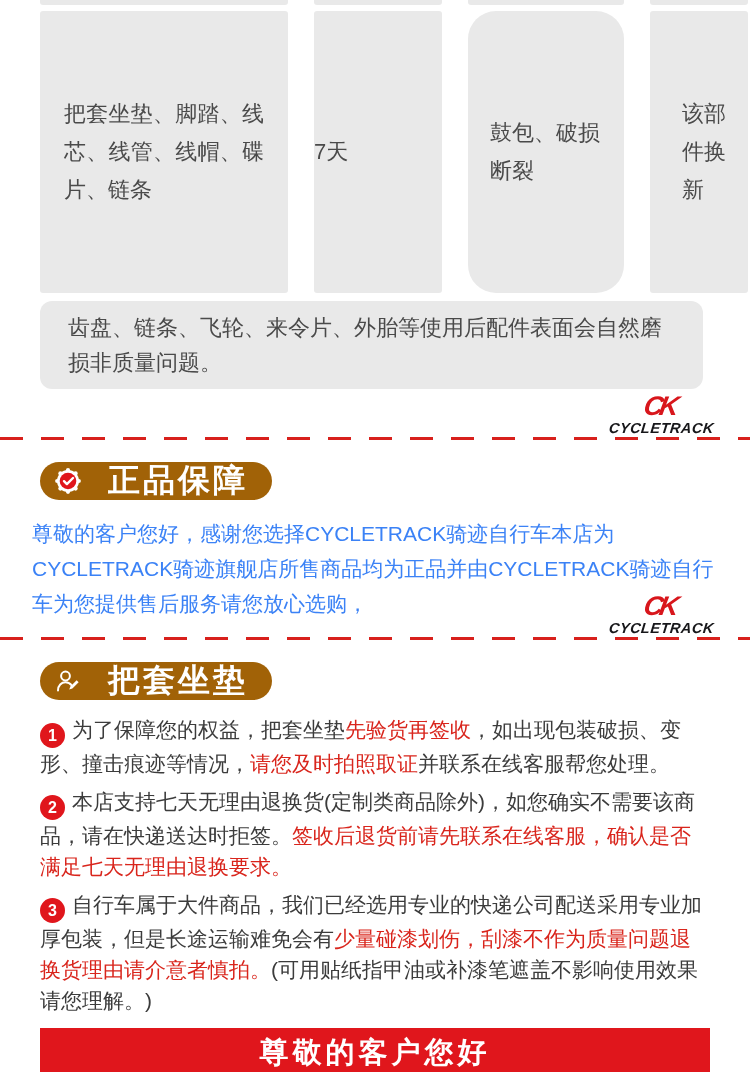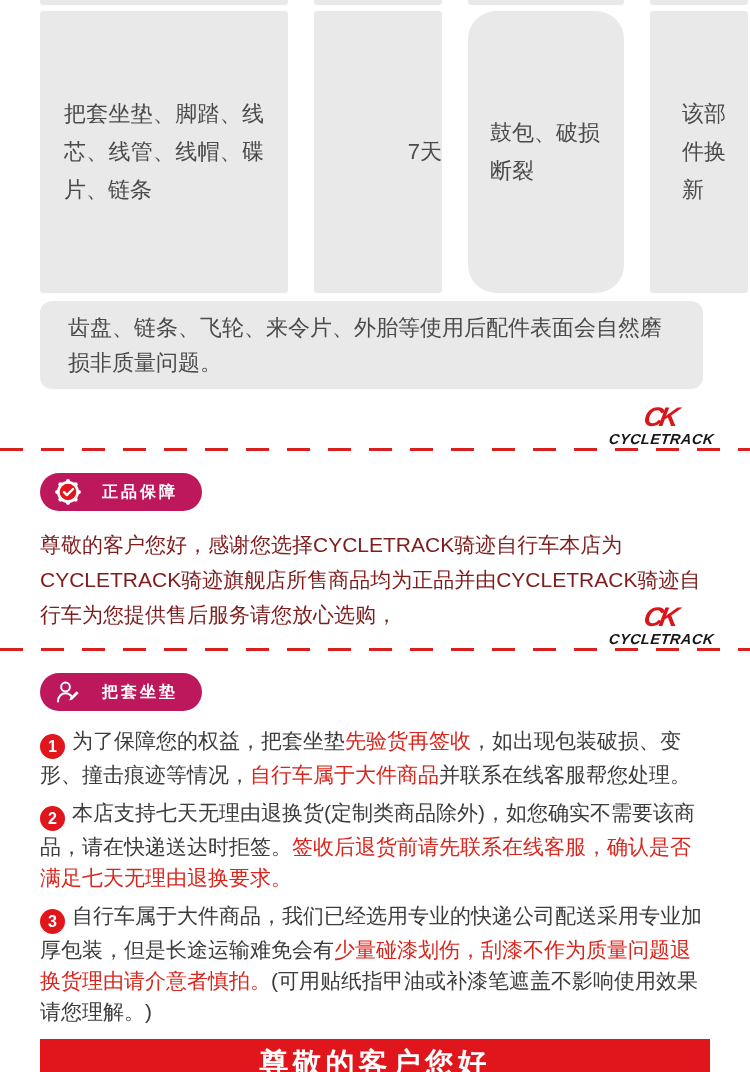--- a/index.html
+++ b/index.html
@@ -11,25 +11,25 @@
   }
   
   .wtable { margin-left:40px; width:663px; }
   .trow { display:grid; grid-template-columns:248px 128px 156px 98px; column-gap:26px; }
   .sliver { height:5px; margin-bottom:6px; }
   .sliver .cell { border-radius:0 0 3px 3px; }
   .mainrow { height:282px; }
   .cell { background:#e9e9e9; border-radius:3px; }
   .mainrow .cell { display:flex; align-items:center; font-size:22px; line-height:38px; color:#4a4a4a; }
   .cell-parts { padding:0 24px; text-align:justify; }
-  .cell-period { justify-content:flex-end; }
+  .cell-period { justify-content:flex-start; }
   .cell-issue { padding:0 16px 0 22px;border-radius:28px; }
   .cell-remedy { padding:0 6px 0 32px;justify-content:flex-end; }
   .note-box {
-    margin:8px 0 15px 40px; width:663px; min-height:88px;
+    margin:8px 0 4px 40px; width:663px; min-height:88px;
     background:#e9e9e9; border-radius:12px;
     padding:9px 28px; font-size:22px; line-height:35px; color:#4a4a4a;
     display:flex; align-items:flex-end;
   }
   
   .logo-strip { text-align:right; padding-right:36px; height:44px; }
   .logo { display:inline-flex; flex-direction:column; align-items:center; line-height:1; }
   .logo-mark {
     font-style:italic; font-weight:bold; color:#d8161c;
     font-size:27px; letter-spacing:-4px; transform:skewX(-10deg);
@@ -40,28 +40,28 @@
     font-size:14.5px; letter-spacing:0.5px; margin-top:1px; transform:skewX(-6deg);
   }
   .logo-strip.overlap { margin-top:-28px; position:relative; z-index:2; }
   
   .dash {
     height:3px; width:750px;
     background:repeating-linear-gradient(90deg,#d8201c 0 23px,transparent 23px 41px);
   }
   
   .badge {
-    display:inline-flex; align-items:center; gap:20px;
-    background:#be185d; color:#fff; border-radius:999px;
+    display:inline-flex; align-items:center; gap:26px;
+    background:#a16207; color:#fff; border-radius:999px;
     padding:4px 24px 4px 14px; margin:22px 0 0 40px;
-    font-size:16px; font-weight:bold; letter-spacing:3px; height:38px;
+    font-size:32px; font-weight:bold; letter-spacing:3px; height:38px;
   }
   .badge svg { flex:0 0 auto; }
   
-  .para { margin:16px 40px 0; font-size:21px; line-height:35px; color:#7f1d1d; }
+  .para { margin:16px 32px 0; font-size:21px; line-height:35px; color:#3b82f6; }
   .items { margin-top:14px; }
   .item { margin:0 40px 7px; font-size:21px; line-height:31px; color:#3c3c3c; }
   .item .hl, .para .hl { color:#d9251c; }
   .num {
     display:inline-block; width:25px; height:25px; margin-right:7px;
     background:#e0161c; border-radius:50%; color:#fff;
     font-size:16px; font-weight:bold; line-height:25px; text-align:center;
     vertical-align:-4px;
   }
   
@@ -147,21 +147,21 @@
   <div class="badge">
     <svg width="28" height="28" viewBox="0 0 28 28">
       <circle cx="11.5" cy="9" r="4.4" stroke="#ffffff" stroke-width="2" fill="none"></circle>
       <path d="M4 23.5 c0-5.2 3.4-8.2 7.5-8.2 c2.6 0 4.8 1.2 6.2 3.2" stroke="#ffffff" stroke-width="2" fill="none" stroke-linecap="round"></path>
       <path d="M24.6 15.2 l-6.2 6.2 l-3.2 1.2 l1.2-3.2 l6.2-6.2 z" fill="#ffffff"></path>
     </svg>
     <span>把套坐垫</span>
   </div>
 
   <div class="items">
-    <p class="item"><span class="num">1</span><span><span>为了保障您的权益，把套坐垫</span><span class="hl">先验货再签收</span><span>，如出现包装破损、变形、撞击痕迹等情况，</span><span class="hl">自行车属于大件商品</span><span>并联系在线客服帮您处理。</span></span></p>
+    <p class="item"><span class="num">1</span><span><span>为了保障您的权益，把套坐垫</span><span class="hl">先验货再签收</span><span>，如出现包装破损、变形、撞击痕迹等情况，</span><span class="hl">请您及时拍照取证</span><span>并联系在线客服帮您处理。</span></span></p>
     <p class="item"><span class="num">2</span><span><span>本店支持七天无理由退换货(定制类商品除外)，如您确实不需要该商品，请在快递送达时拒签。</span><span class="hl">签收后退货前请先联系在线客服，确认是否满足七天无理由退换要求。</span></span></p>
     <p class="item"><span class="num">3</span><span><span>自行车属于大件商品，我们已经选用专业的快递公司配送采用专业加厚包装，但是长途运输难免会有</span><span class="hl">少量碰漆划伤，刮漆不作为质量问题退换货理由请介意者慎拍。</span><span>(可用贴纸指甲油或补漆笔遮盖不影响使用效果请您理解。)</span></span></p>
   </div>
 
   
   <div class="banner">
     <span>尊敬的客户您好</span>
   </div>
   
 

